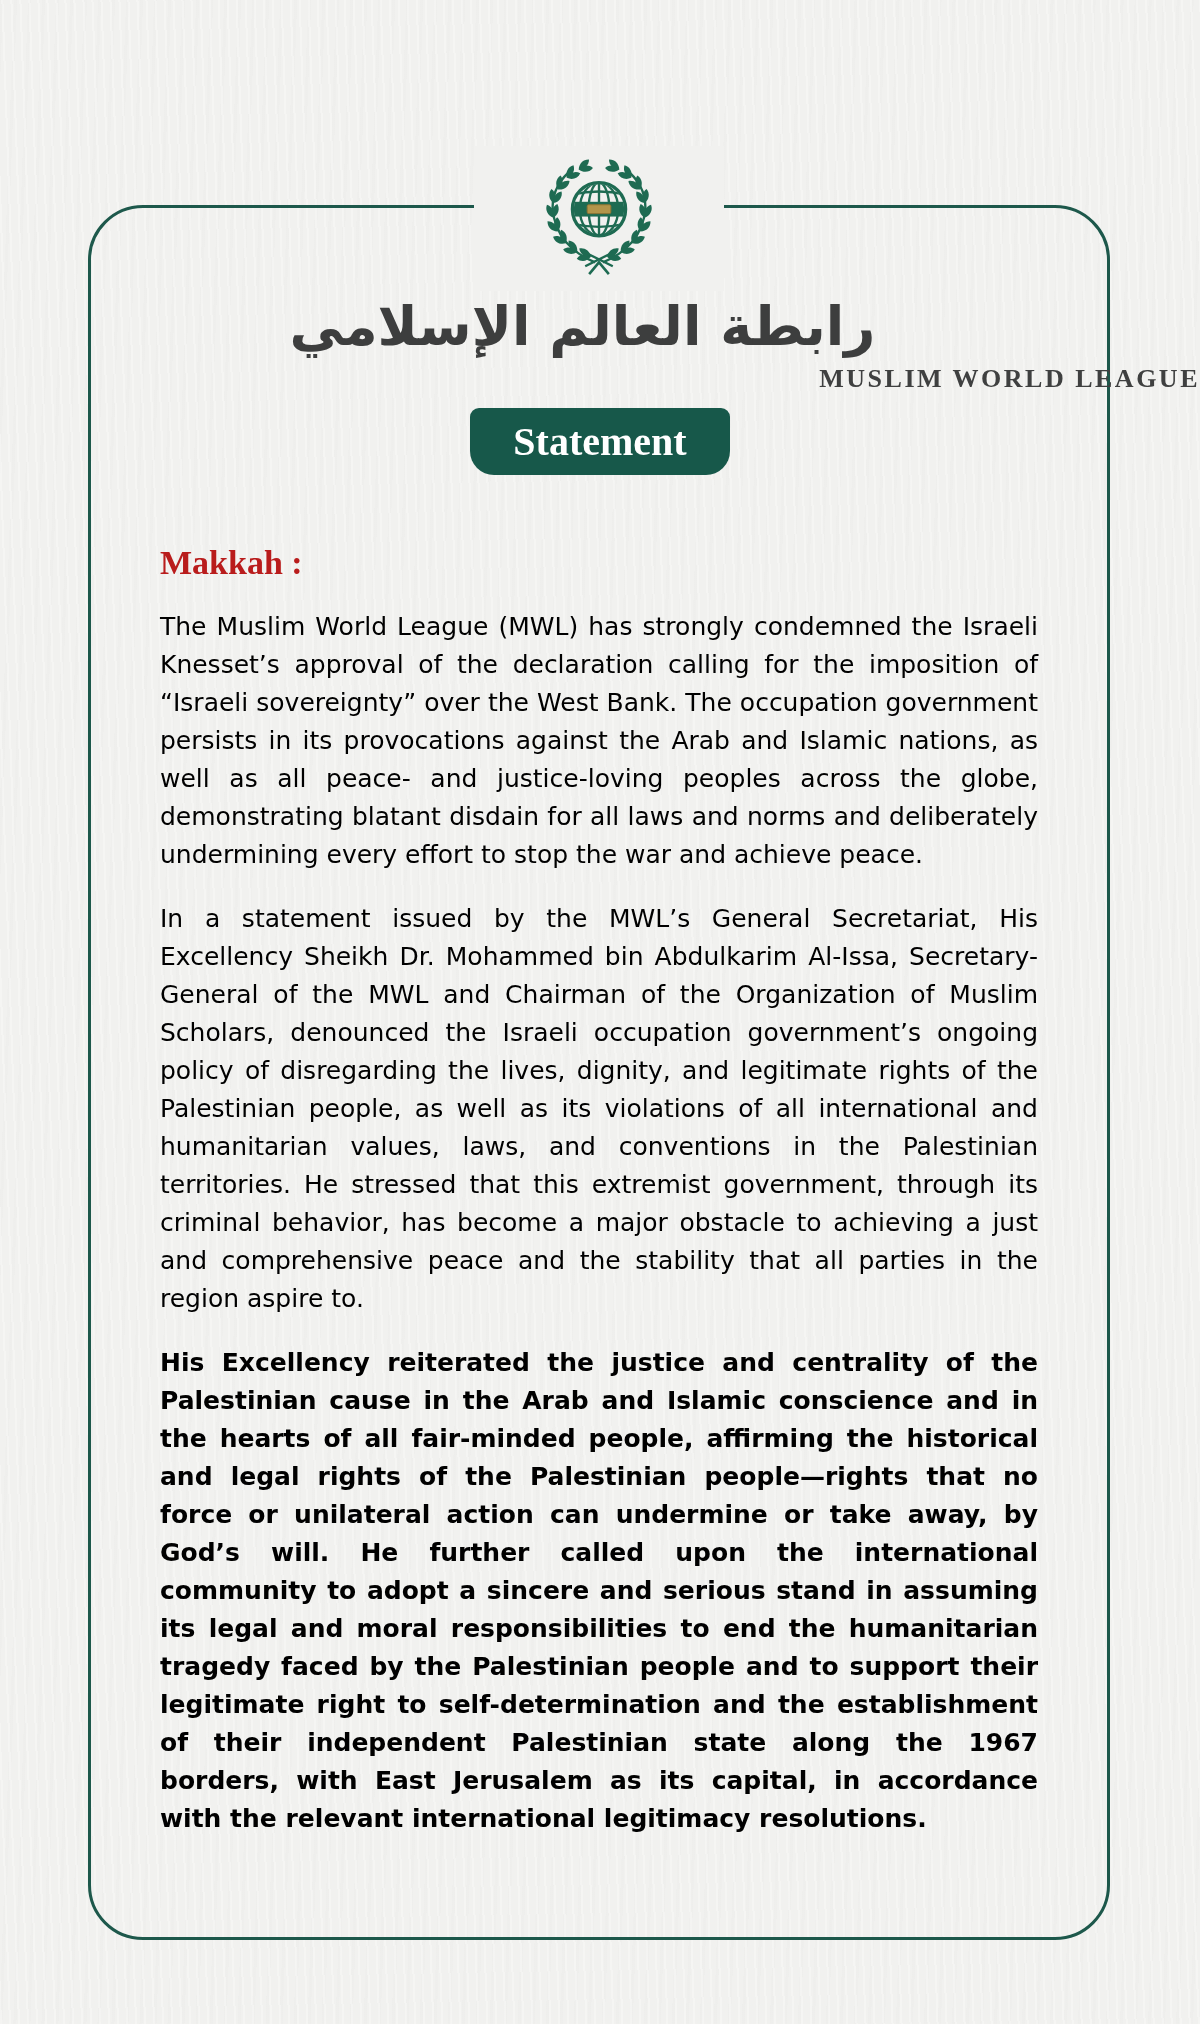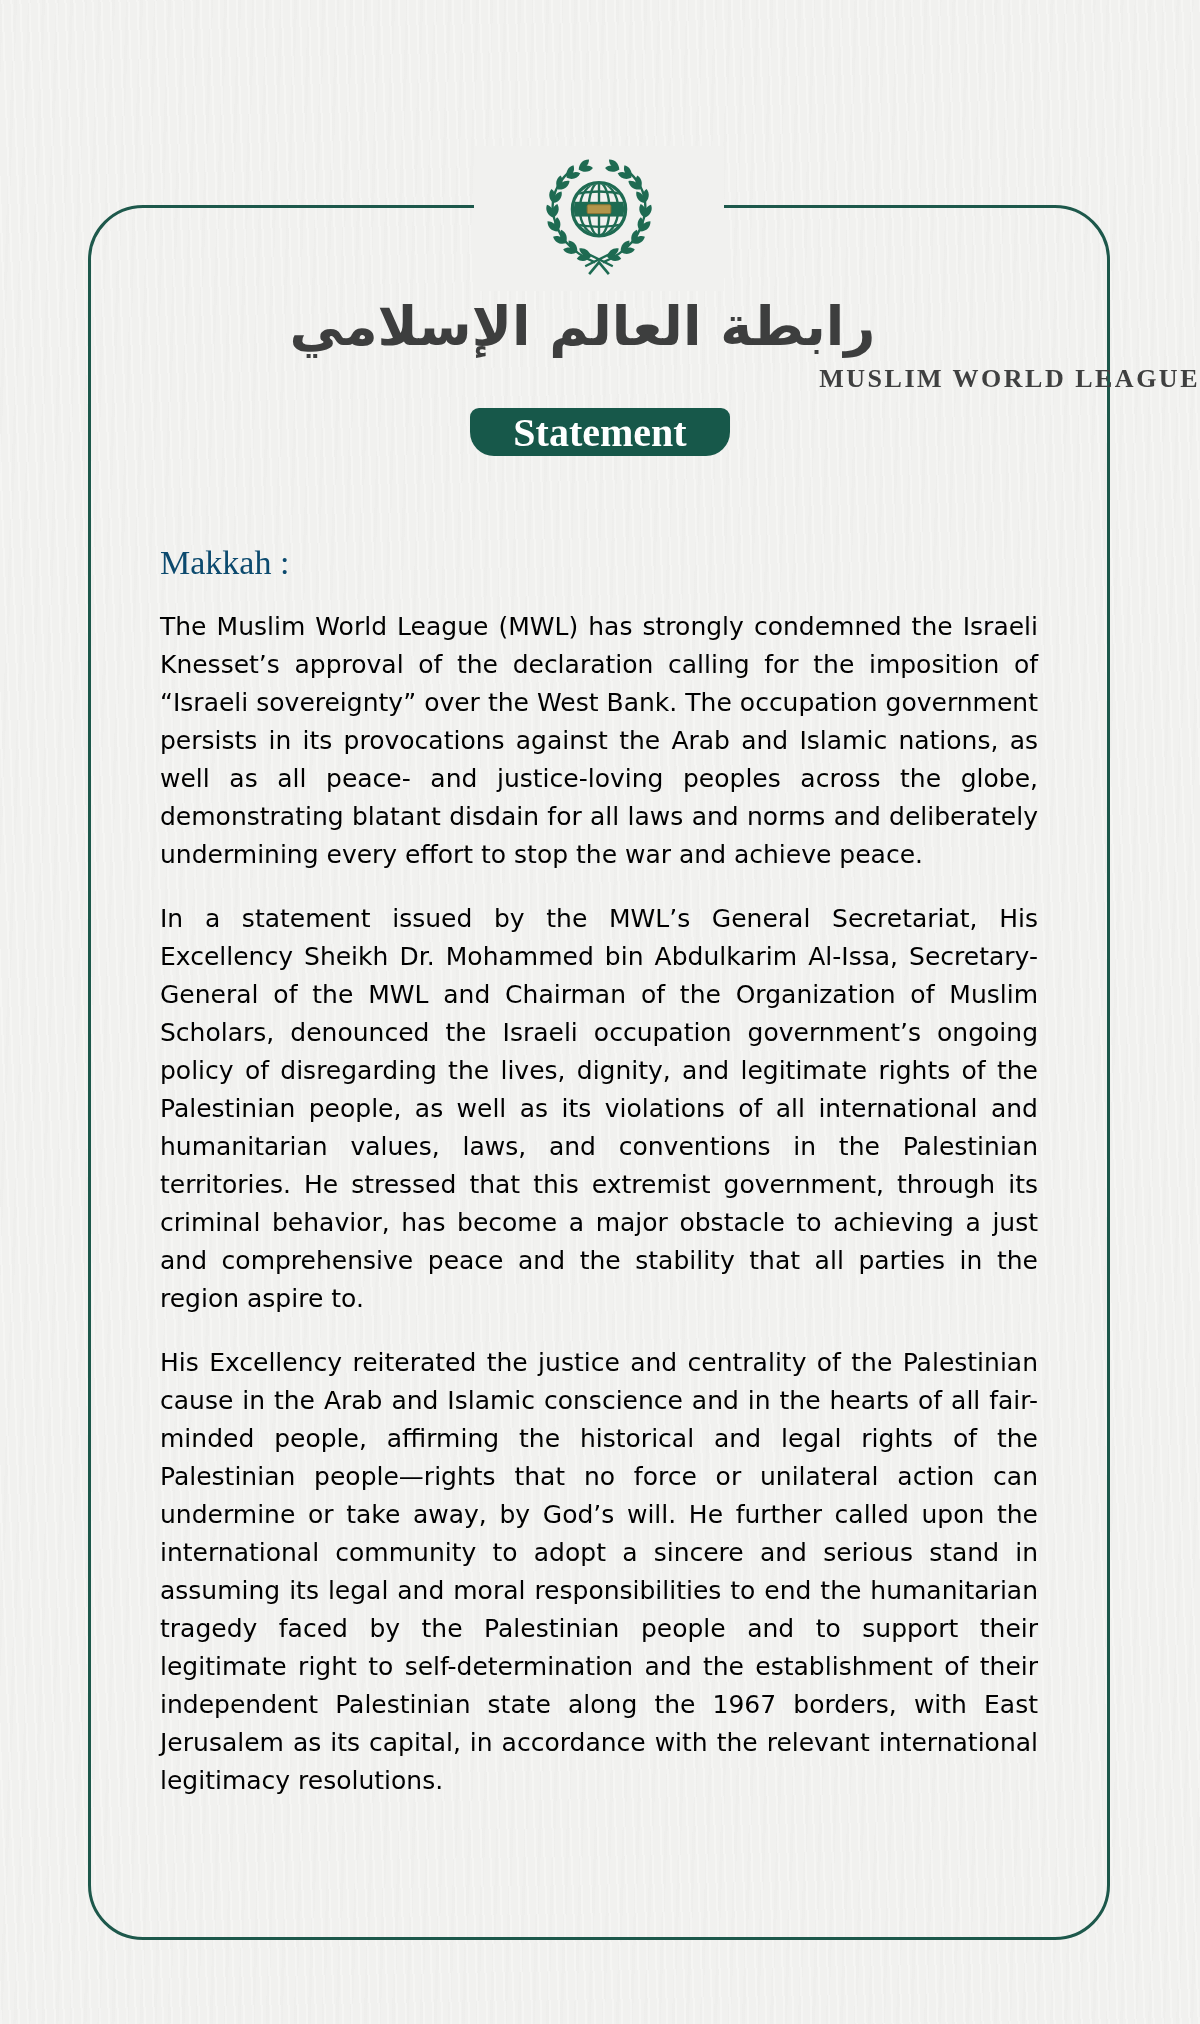--- a/index.html
+++ b/index.html
@@ -47,52 +47,52 @@
     text-align:right;
     font-family:"Liberation Serif","DejaVu Serif",serif;
     font-weight:bold;
     font-size:26px;
     letter-spacing:2.5px;
     color:#3f4040;
   }
   .banner{
     position:absolute;
     left:470px;top:408px;
-    width:260px;height:48px;
+    width:260px;height:67px;
     background:#17584a;
     border-radius:9px 9px 24px 24px;
     display:flex;align-items:center;justify-content:center;
   }
   .banner span{
     font-family:"Liberation Serif","DejaVu Serif",serif;
     font-weight:bold;
     font-size:40px;
     color:#ffffff;
   }
   .content{
     position:absolute;
     left:160px;top:544px;
     width:878px;
   }
   .content h2{
     margin:0 0 26px 0;
     font-family:"Liberation Serif","DejaVu Serif",serif;
-    font-weight:normal;
+    font-weight:bold;
     font-size:34px;
-    color:#0c4a6e;
+    color:#b91c1c;
   }
   .content p{
     margin:0 0 26px 0;
     font-size:25px;
     line-height:38px;
     color:#000000;
     text-align:justify;
     hyphens:none;
   }
-  .content p:last-child{margin-bottom:16px;}
+  .content p:last-child{margin-bottom:16px;font-weight:bold;}
 </style>
 </head>
 <body>
 
 <div class="texture"></div>
 
 <div class="frame"></div>
 
 <div class="logo-badge">
   <svg width="130" height="134" viewBox="0 0 132 136" xmlns="http://www.w3.org/2000/svg">

